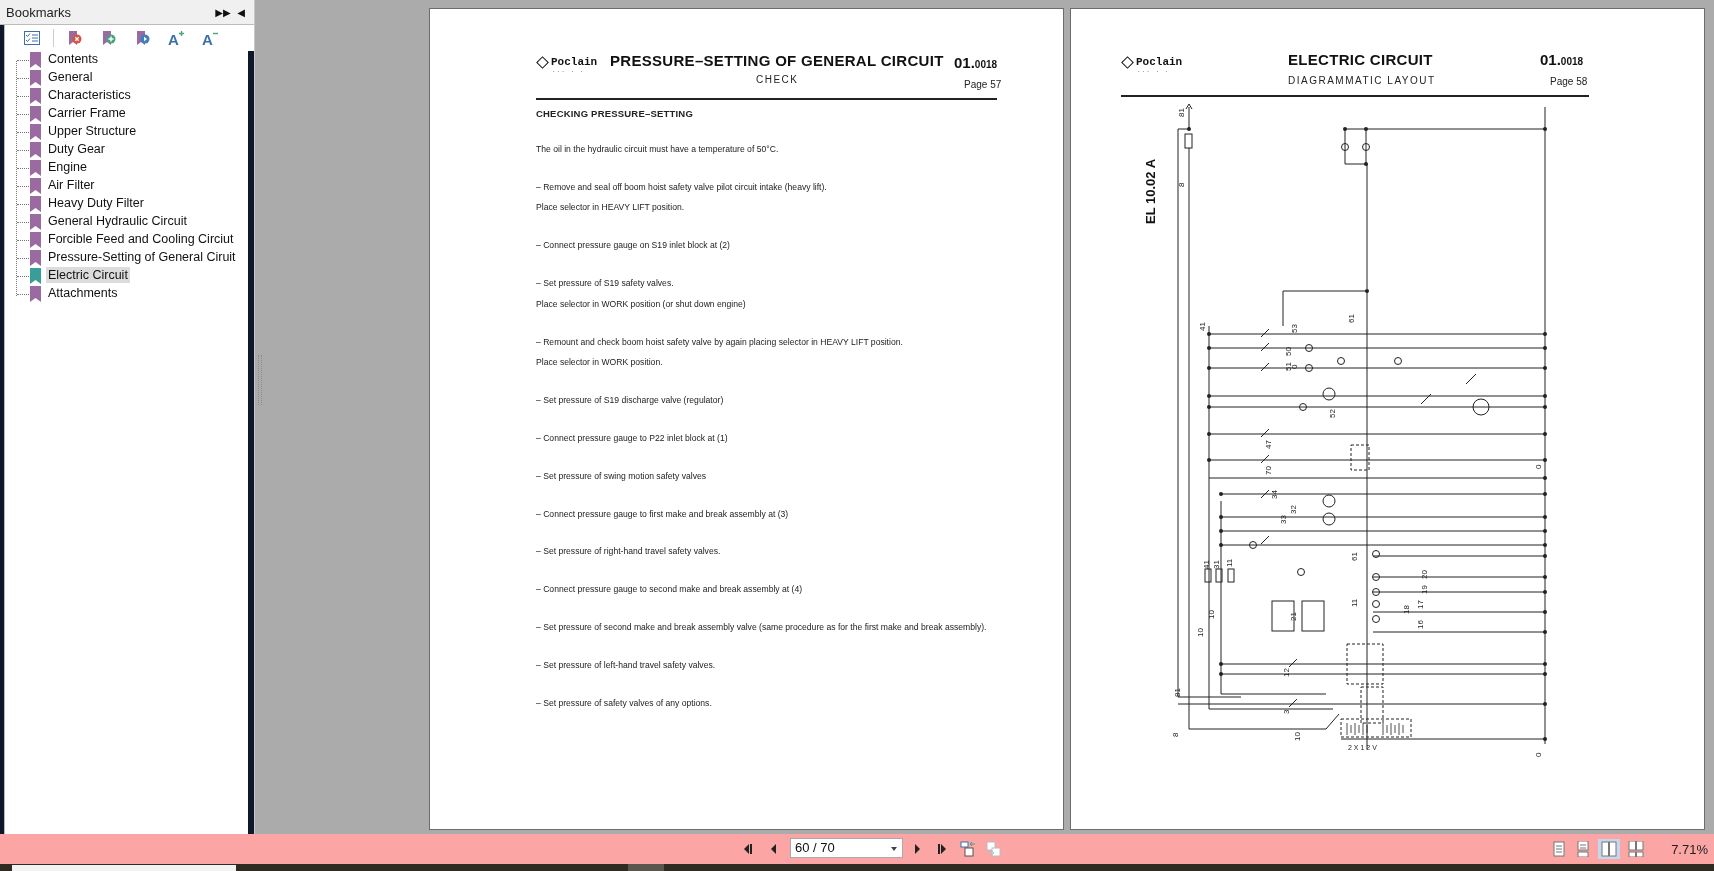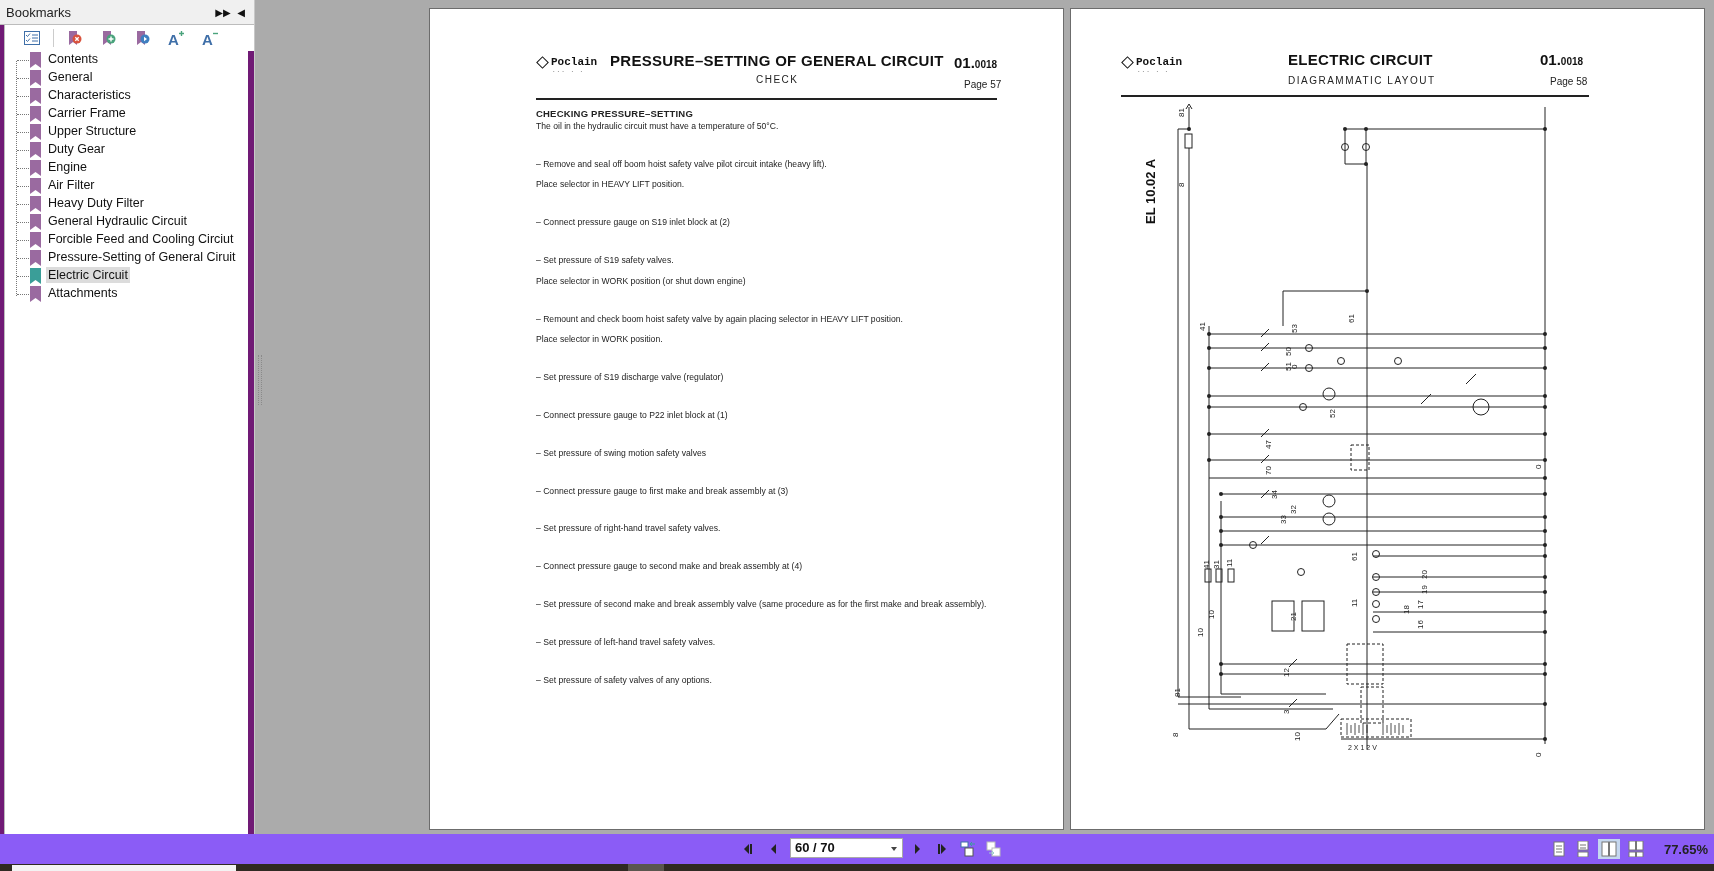--- a/index.html
+++ b/index.html
@@ -1,20 +1,20 @@
 <!DOCTYPE html>
 <html><head>
 <meta charset="utf-8">
 <style>
   * { box-sizing: border-box; margin: 0; padding: 0; }
   html, body { width: 1714px; height: 871px; overflow: hidden; background: #ababab; font-family: "Liberation Sans", sans-serif; }
   #app { position: relative; width: 1714px; height: 871px; }
 
   
-  .sidebar { position: absolute; left: 0; top: 0; width: 255px; height: 834px; background: #701a75; border-right: 1px solid #c8c8c8; }
+  .sidebar { position: absolute; left: 0; top: 0; width: 255px; height: 834px; background: #0f172a; border-right: 1px solid #c8c8c8; }
   .sb-header { height: 25px; display: flex; align-items: center; padding-left: 6px; font-size: 13px; color: #222; border-bottom: 1px solid #bcbcbc; background: #f0f0f0; }
   .sb-header .title { flex: 1; }
   .sb-header .hbtn { width: 18px; text-align: center; font-size: 10px; color: #111; cursor: pointer; }
   .sb-toolbar { height: 26px; display: flex; align-items: center; padding-left: 10px; gap: 0; background: #fff; border-left: 1px solid #bbb; margin-left: 4px; }
   .tb-icon { width: 34px; height: 22px; display: flex; align-items: center; justify-content: center; cursor: pointer; }
   .tb-sep { width: 1px; height: 18px; background: #ccc; margin: 0 4px; }
   .sb-tree { position: absolute; top: 51px; left: 4px; right: 6px; bottom: 0; background: #fff; border-left: 1px solid #bbb; }
   .tree-item { position: relative; height: 18px; display: flex; align-items: flex-start; padding-left: 41px; font-size: 12.5px; color: #111; cursor: pointer; white-space: nowrap; }
   .tree-item .dots { position: absolute; left: 12px; top: 9px; width: 14px; border-top: 1px dotted #777; }
   .tree-vline { position: absolute; left: 11px; top: 0px; width: 0; border-left: 1px dotted #777; }
@@ -31,30 +31,30 @@
   .ph-logo .diamond { display: inline-block; width: 9px; height: 9px; border: 1.3px solid #111; transform: rotate(45deg); margin-right: 4px; vertical-align: middle; }
   .ph-logo .sub { display: block; font-size: 6px; font-weight: normal; color: #777; margin-left: 14px; letter-spacing: 1px; }
   .ph-title { position: absolute; font-weight: bold; font-size: 15px; color: #111; letter-spacing: 0.3px; white-space: nowrap; }
   .ph-sub { position: absolute; font-size: 10px; color: #222; letter-spacing: 1.5px; white-space: nowrap; }
   .ph-num { position: absolute; font-weight: bold; font-size: 15px; color: #111; white-space: nowrap; }
   .ph-num small { font-size: 10px; font-weight: bold; }
   .ph-page { position: absolute; font-size: 10px; color: #222; white-space: nowrap; }
   .ph-rule { position: absolute; height: 2px; background: #222; }
 
   .body-text { position: absolute; left: 106px; top: 100px; width: 460px; font-size: 8.6px; line-height: 10.8px; color: #222; }
-  .body-text .heading { font-weight: bold; font-size: 9.5px; margin-bottom: 1px; letter-spacing: 0.2px; }
+  .body-text .heading { font-weight: bold; font-size: 9.5px; margin-bottom: 24px; letter-spacing: 0.2px; }
   .body-text .para { margin-bottom: 10px; }
   .body-text .line { display: block; }
   .body-text .dash { display: block; padding-left: 11px; text-indent: -11px; text-align: justify; margin-top: 27px; }
 
   .el-label { position: absolute; left: 48px; top: 142px; font-weight: bold; font-size: 13px; color: #111; transform: rotate(-90deg); transform-origin: left top; white-space: nowrap; }
   .diagram { position: absolute; left: 0; top: 0; }
 
   
-  .bottombar { position: absolute; left: 0; top: 834px; width: 1714px; height: 30px; background: #8b5cf6; font-weight: bold; }
+  .bottombar { position: absolute; left: 0; top: 834px; width: 1714px; height: 30px; background: #fca5a5; }
   .nav-btn { position: absolute; top: 6px; width: 18px; height: 18px; display: flex; align-items: center; justify-content: center; cursor: pointer; }
   .page-select { position: absolute; left: 790px; top: 4px; width: 113px; height: 20px; background: #fff; border: 1px solid #a9a9a9; font-size: 13px; color: #111; padding-left: 4px; line-height: 18px; cursor: pointer; }
   .page-select .arrow { position: absolute; right: 5px; top: 8px; width: 0; height: 0; border-left: 3px solid transparent; border-right: 3px solid transparent; border-top: 4px solid #444; }
   .view-btn { position: absolute; top: 5px; width: 22px; height: 20px; display: flex; align-items: center; justify-content: center; cursor: pointer; }
   .view-btn.active { background: #c5d7ef; }
   .zoom-level { position: absolute; right: 6px; top: 8px; font-size: 13px; color: #222; }
   .taskstrip { position: absolute; left: 0; top: 864px; width: 1714px; height: 7px; background: #2f2a22; }
   .taskstrip .seg1 { position: absolute; left: 12px; top: 1px; width: 224px; height: 6px; background: #f3f3f3; }
   .taskstrip .seg2 { position: absolute; left: 628px; top: 0; width: 36px; height: 7px; background: #5a564e; }
 </style>
@@ -520,20 +520,20 @@
         </svg>
     </span>
     <span class="view-btn" style="left:1625px">
       <svg width="16" height="16" viewBox="0 0 16 16">
           <rect x="1" y="0" width="6.5" height="9" fill="#fff" stroke="#777"></rect>
           <rect x="8.5" y="0" width="6.5" height="9" fill="#fff" stroke="#777"></rect>
           <rect x="1" y="11" width="6.5" height="5" fill="#fff" stroke="#777"></rect>
           <rect x="8.5" y="11" width="6.5" height="5" fill="#fff" stroke="#777"></rect>
         </svg>
     </span>
-    <span class="zoom-level">77.65%</span>
+    <span class="zoom-level">7.71%</span>
   </div>
 
   <div class="taskstrip">
     <div class="seg1"></div>
     <div class="seg2"></div>
   </div>
 </div>
 
 </body></html>

